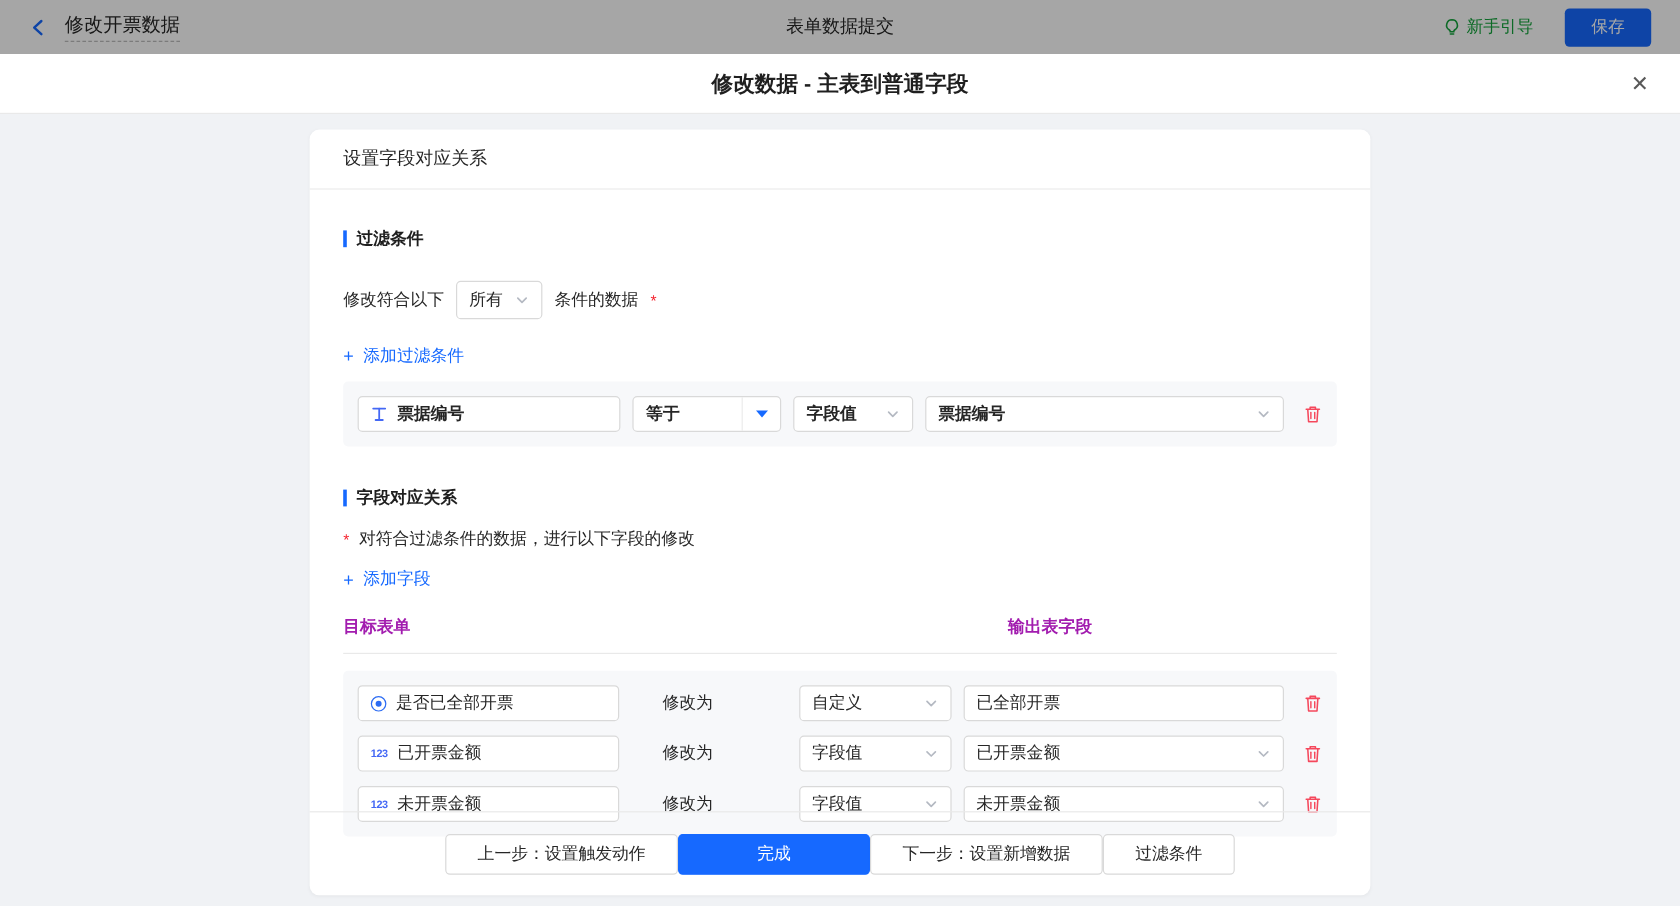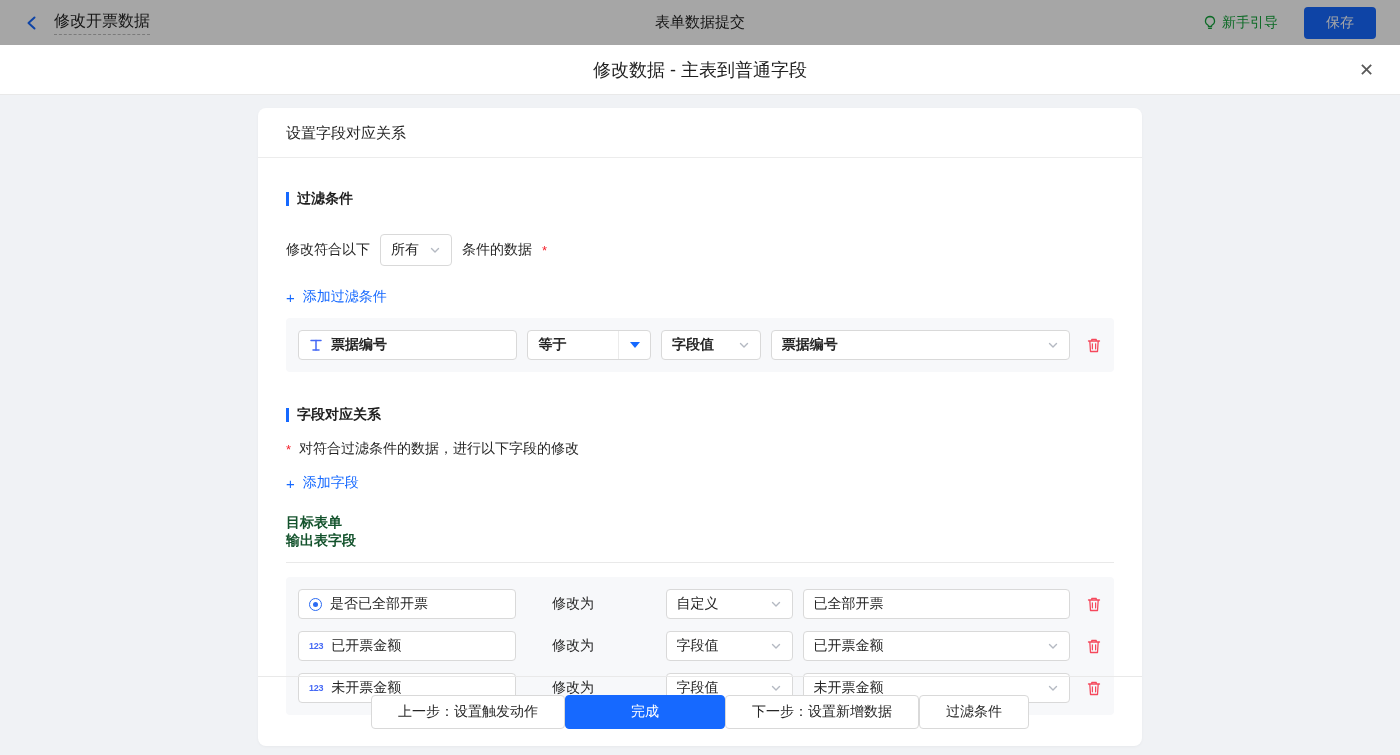--- a/index.html
+++ b/index.html
@@ -12,21 +12,21 @@
   .tb-left { display:flex; align-items:center; gap:14px; }
   .back-btn { display:flex; align-items:center; cursor:pointer; }
   .tb-title { font-size:16px; color:#262626; border-bottom:1px dashed #bdbdbd; padding-bottom:2px; }
   .tb-center { position:absolute; left:0; right:0; text-align:center; font-size:15px; color:#262626; }
   .tb-right { margin-left:auto; display:flex; align-items:center; gap:26px; z-index:2; }
   .guide { display:flex; align-items:center; gap:5px; color:#15a43c; font-size:14px; cursor:pointer; }
   .save-btn { background:#1669ff; color:#fff; border:none; border-radius:4px; font-size:14px; padding:7px 22px; cursor:pointer; font-family:inherit; }
 
   
   .dlg-header { position:relative; height:50px; background:#fff; border-bottom:1px solid #e9e9e9; display:flex; align-items:center; justify-content:center; }
-  .dlg-title { font-size:18px; font-weight:400; color:#1f1f1f; }
+  .dlg-title { font-size:18px; font-weight:700; color:#1f1f1f; }
   .dlg-close { position:absolute; right:26px; top:50%; transform:translateY(-50%); font-size:18px; color:#595959; cursor:pointer; line-height:1; }
 
   
   .main { position:relative; height:540px; background:#f0f2f5; }
   .card { position:absolute; left:258px; top:13px; width:884px; height:638px; background:#fff; border-radius:8px; box-shadow:0 1px 3px rgba(0,0,0,0.04); }
   .card-title { height:50px; line-height:50px; padding:0 28px; font-size:15px; color:#262626; border-bottom:1px solid #ececec; }
   .card-body { padding:0 28px; }
 
   .section-title { display:flex; align-items:center; gap:8px; font-size:14px; font-weight:bold; color:#1f1f1f; }
   .section-bar { width:3px; height:14px; background:#1669ff; }
@@ -52,21 +52,21 @@
   .op-text { flex:1; padding:0 10px; }
   .op-caret { width:32px; height:100%; border-left:1px solid #ebebeb; display:flex; align-items:center; justify-content:center; }
   .caret-down { width:0; height:0; border-left:5px solid transparent; border-right:5px solid transparent; border-top:6px solid #1669ff; }
   .sel-type { width:100px; margin-left:10px; }
   .sel-wide { width:300px; margin-left:10px; }
   .trash { margin-left:16px; cursor:pointer; display:flex; align-items:center; }
 
   .map-desc { margin-top:16px; display:flex; align-items:center; gap:6px; font-size:14px; color:#262626; }
   .add-field { margin-top:16px; }
 
-  .thead { margin-top:22px; display:flex; font-size:14px; font-weight:bold; color:#14532d;flex-direction:column; }
+  .thead { margin-top:22px; display:flex; font-size:14px; font-weight:bold; color:#a21caf; }
   .th-target { width:554px; }
   .thead-divider { margin-top:12px; border-bottom:1px solid #e9e9e9; }
 
   .map-panel { margin-top:14px; display:flex; flex-direction:column; gap:12px; }
   .mrow { display:flex; align-items:center; }
   .modify-label { margin-left:36px; width:44px; font-size:14px; color:#262626; }
   .sel-mode { width:128px; margin-left:70px; }
   .out-ctl { width:270px; margin-left:10px; }
   .text-input { padding:0 10px; font-family:inherit; }
   input.text-input { outline:none; }

